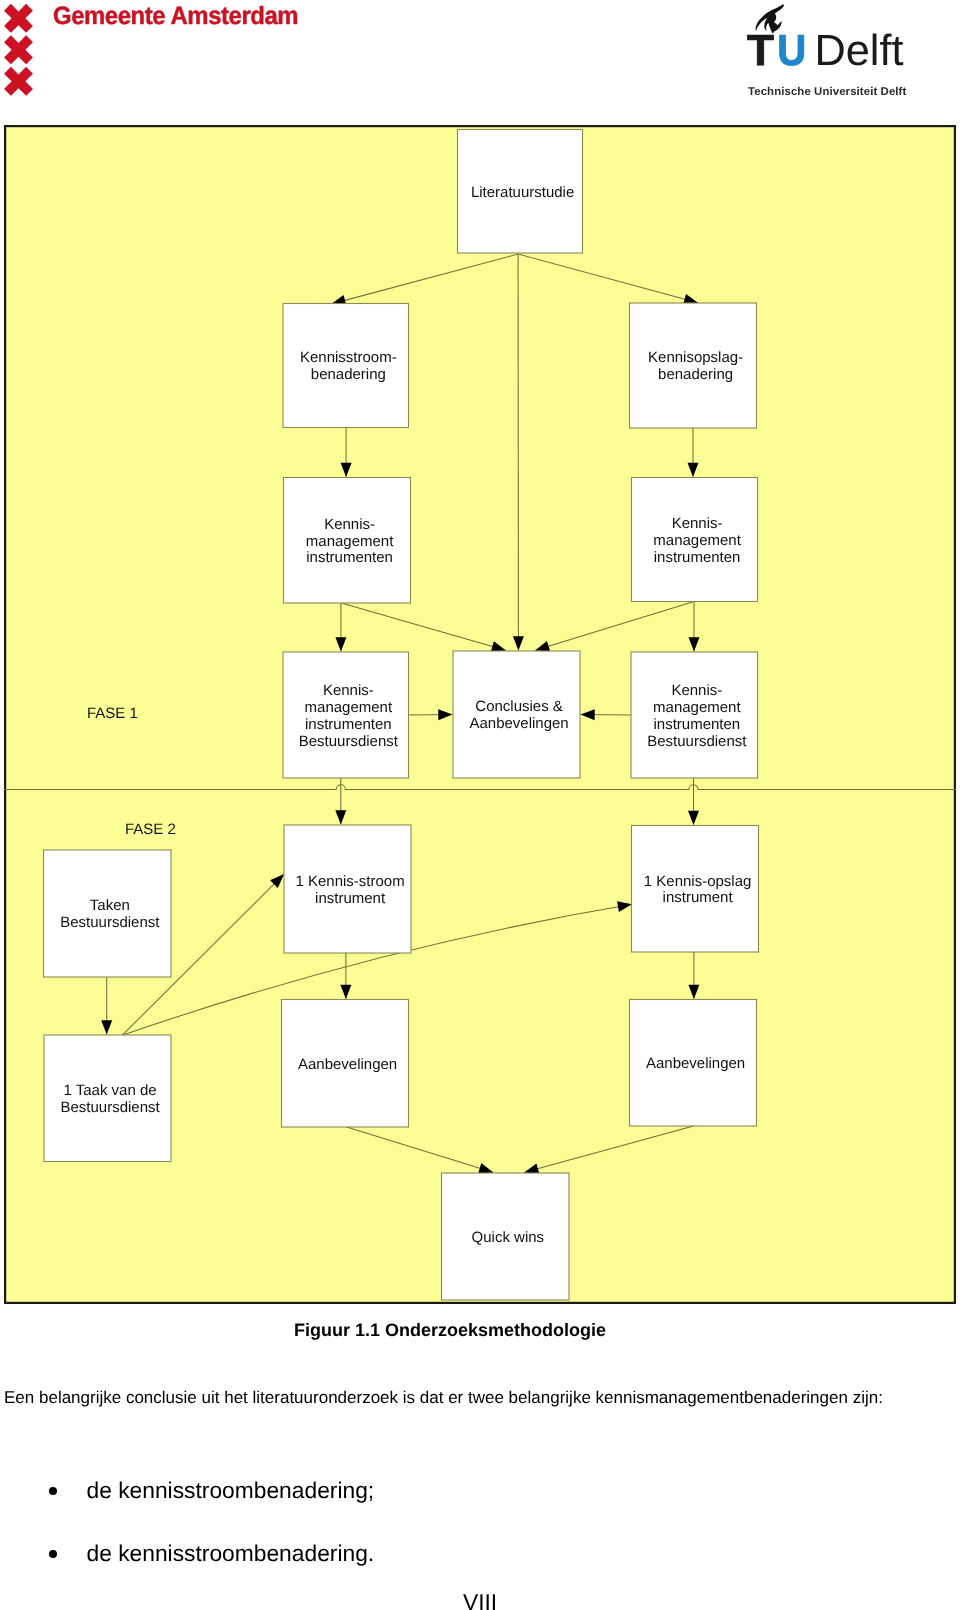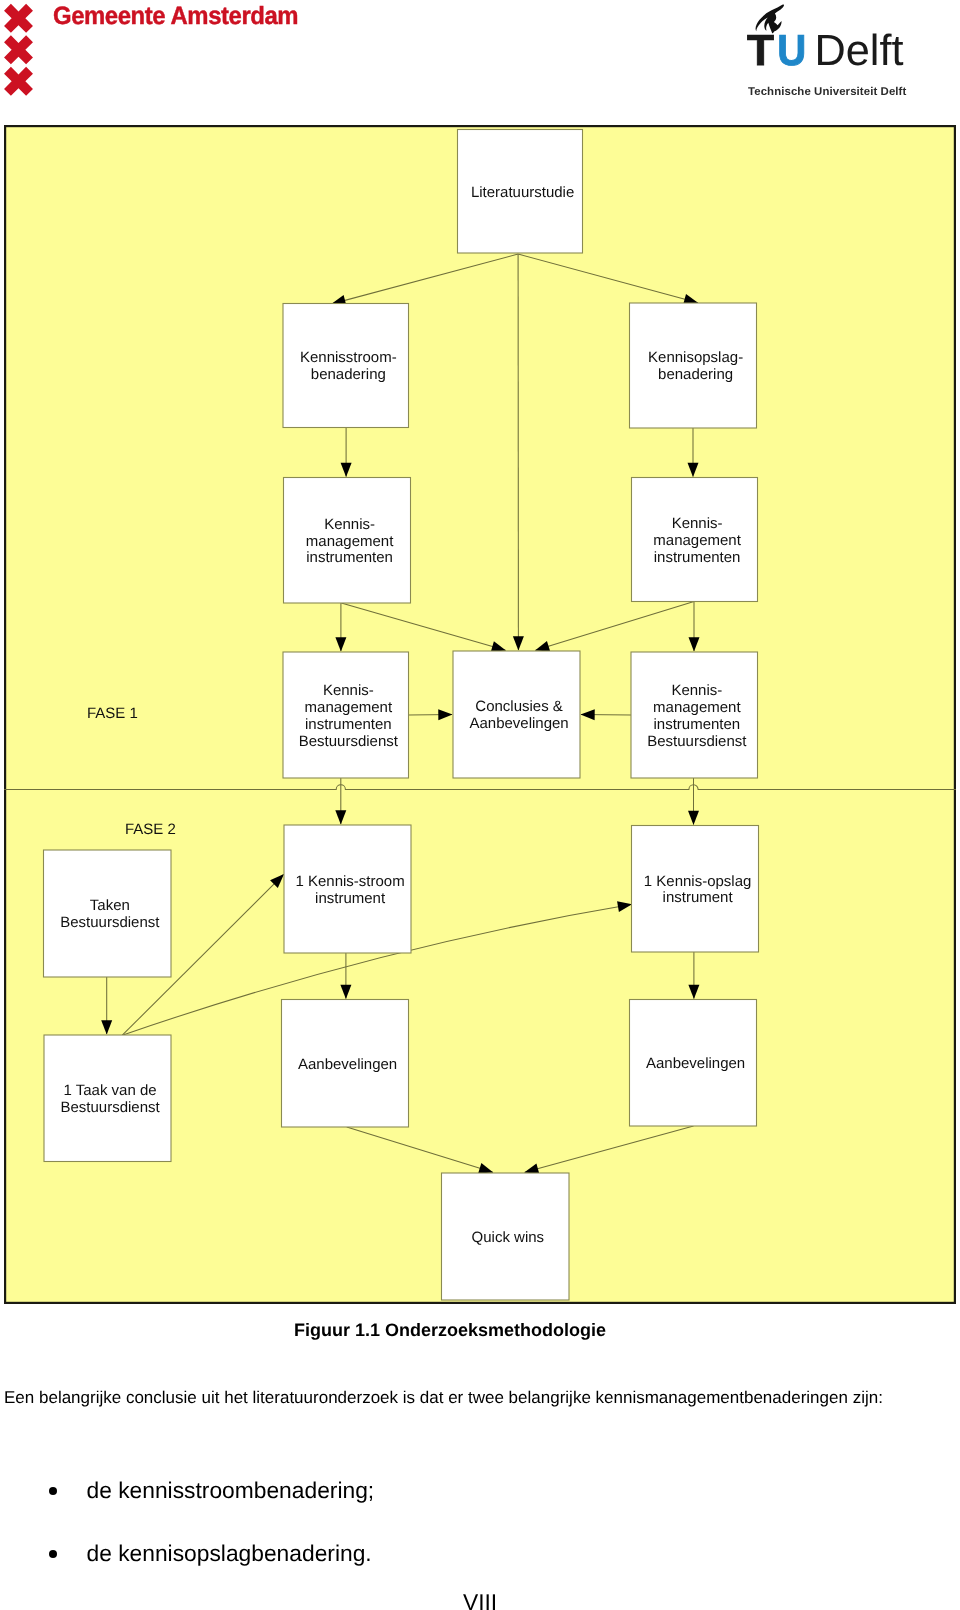--- a/index.html
+++ b/index.html
@@ -227,18 +227,18 @@
   <div class="caption">Figuur 1.1 Onderzoeksmethodologie</div>
 
   <div class="bodytext">Een belangrijke conclusie uit het literatuuronderzoek is dat er twee belangrijke kennismanagementbenaderingen zijn:</div>
   <div class="bullets">
       <div class="bullet-row">
         <span class="bullet-mark">•</span>
         <span class="bullet-text">de kennisstroombenadering;</span>
       </div>
       <div class="bullet-row">
         <span class="bullet-mark">•</span>
-        <span class="bullet-text">de kennisopslagbenadering.</span>
+        <span class="bullet-text">de kennisstroombenadering.</span>
       </div>
     </div>
 
   <div class="pagenum">VIII</div>
 </div>
 
 </body></html>

